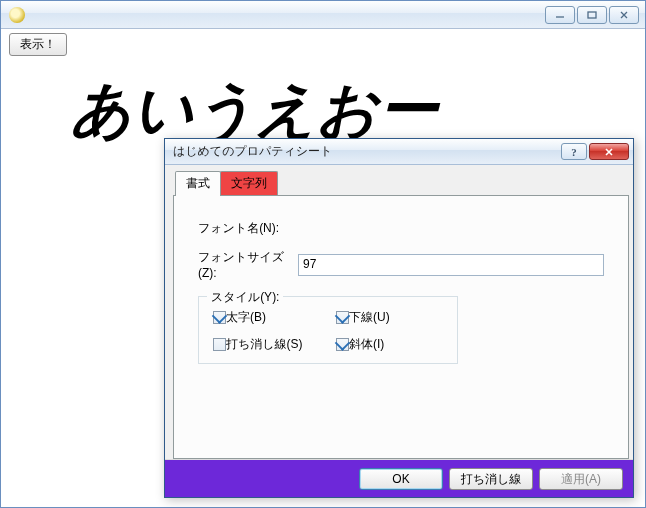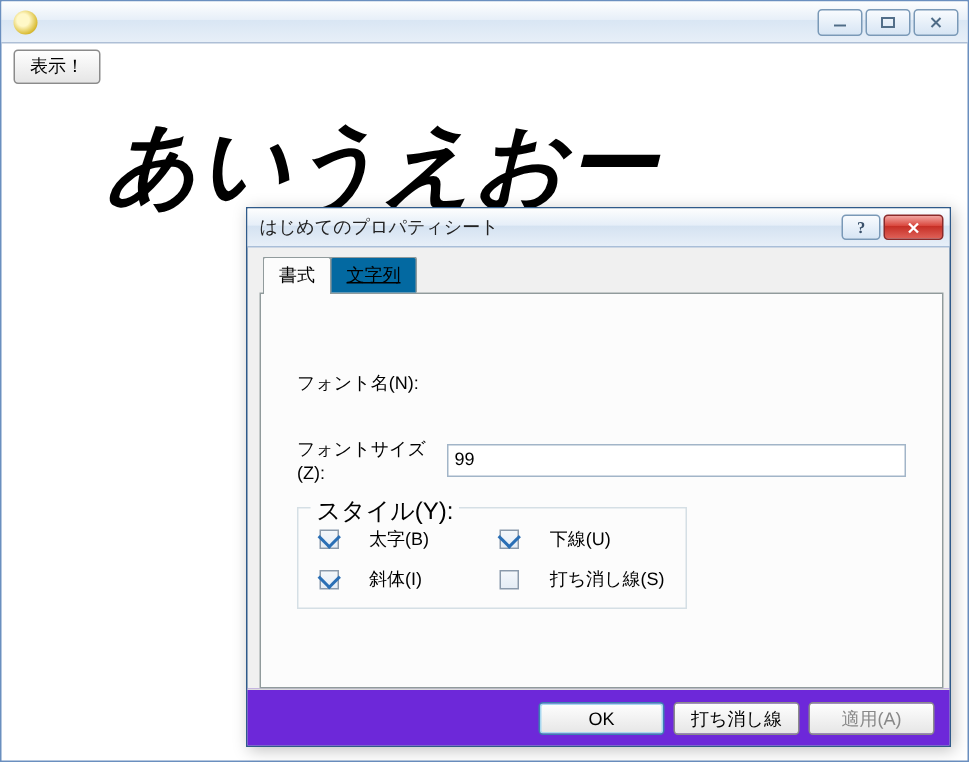--- a/index.html
+++ b/index.html
@@ -57,38 +57,38 @@
   }
   .close-btn svg { width: 12px; height: 10px; stroke: #fff; stroke-width: 1.6; }
   .dlg-body { padding: 6px 4px 0 8px; height: calc(100% - 26px - 38px); position: relative; }
   .tabs { display: flex; align-items: flex-end; position: relative; z-index: 2; margin-left: 2px; }
   .tab {
     border: 1px solid #919b9c; border-bottom: none; padding: 3px 10px;
     background: #fcfcfc; border-radius: 2px 2px 0 0; margin-right: -1px;
     font-size: 12px; position: relative;
   }
   .tab.active { background: #fcfcfc; z-index: 3; padding-bottom: 4px; margin-bottom: -1px; }
-  .tab.inactive { background: #0369a1; text-decoration: underline; }
+  .tab.inactive { background: #ef4444; }
   .tab-panel {
     border: 1px solid #919b9c; background: #fcfcfc; height: calc(100% - 24px);
     position: relative; padding: 24px 24px 12px 24px;
   }
-  .form-row { display: flex; align-items: center; margin-bottom: 12px; margin-top: 27px; }
+  .form-row { display: flex; align-items: center; margin-bottom: 12px; }
   .form-label { width: 100px; font-size: 12px; color: #000; }
   .text-input {
     flex: 1; height: 22px; border: 1px solid #a2b5c8; background: #fff;
     padding: 2px 4px; font-size: 12px;
   }
   .selected-text { background: #3399ff; color: #fff; display: inline-block; padding: 0 1px; }
   .groupbox {
     border: 1px solid #d5dfe5; margin-top: 16px; padding: 12px 14px 10px 14px; width: 260px; position: relative;
   }
-  .groupbox-title { position: absolute; top: -8px; left: 8px; background: #fcfcfc; padding: 0 4px; font-size: 16px; }
+  .groupbox-title { position: absolute; top: -8px; left: 8px; background: #fcfcfc; padding: 0 4px; font-size: 12px; }
   .check-grid { display: grid; grid-template-columns: 1fr 1fr; gap: 10px 16px; }
-  .check-row { display: flex; align-items: center; gap: 20px; font-size: 12px; white-space: nowrap; }
+  .check-row { display: flex; align-items: center; gap: 0; font-size: 12px; white-space: nowrap; }
   .chk {
     width: 13px; height: 13px; border: 1px solid #8a9aab; background: linear-gradient(#f3f7fb,#e5edf5);
     display: inline-flex; align-items: center; justify-content: center;
   }
   .chk.checked::after {
     content: ""; width: 9px; height: 9px;
     background: none; border-left: 2px solid #2a6fb5; border-bottom: 2px solid #2a6fb5;
     transform: rotate(-45deg) translate(1px,-1px); 
   }
   .dlg-footer {
@@ -148,40 +148,40 @@
       <div class="tabs">
         <div class="tab active">書式</div>
         <div class="tab inactive">文字列</div>
       </div>
       <div class="tab-panel">
         <div class="form-row">
           <div class="form-label">フォント名(N):</div>
         </div>
         <div class="form-row">
           <div class="form-label">フォントサイズ(Z):</div>
-          <div class="text-input">99</div>
+          <div class="text-input">97</div>
         </div>
         <div class="groupbox">
           <div class="groupbox-title">スタイル(Y):</div>
           <div class="check-grid">
             <label class="check-row">
               <span class="chk checked"></span>
               <span>太字(B)</span>
             </label>
             <label class="check-row">
               <span class="chk checked"></span>
               <span>下線(U)</span>
             </label>
             <label class="check-row">
+              <span class="chk"></span>
+              <span>打ち消し線(S)</span>
+            </label>
+            <label class="check-row">
               <span class="chk checked"></span>
               <span>斜体(I)</span>
-            </label>
-            <label class="check-row">
-              <span class="chk"></span>
-              <span>打ち消し線(S)</span>
             </label>
           </div>
         </div>
       </div>
     </div>
     <div class="dlg-footer">
       <div class="dlg-btn default">OK</div>
       <div class="dlg-btn">打ち消し線</div>
       <div class="dlg-btn disabled">適用(A)</div>
     </div>

